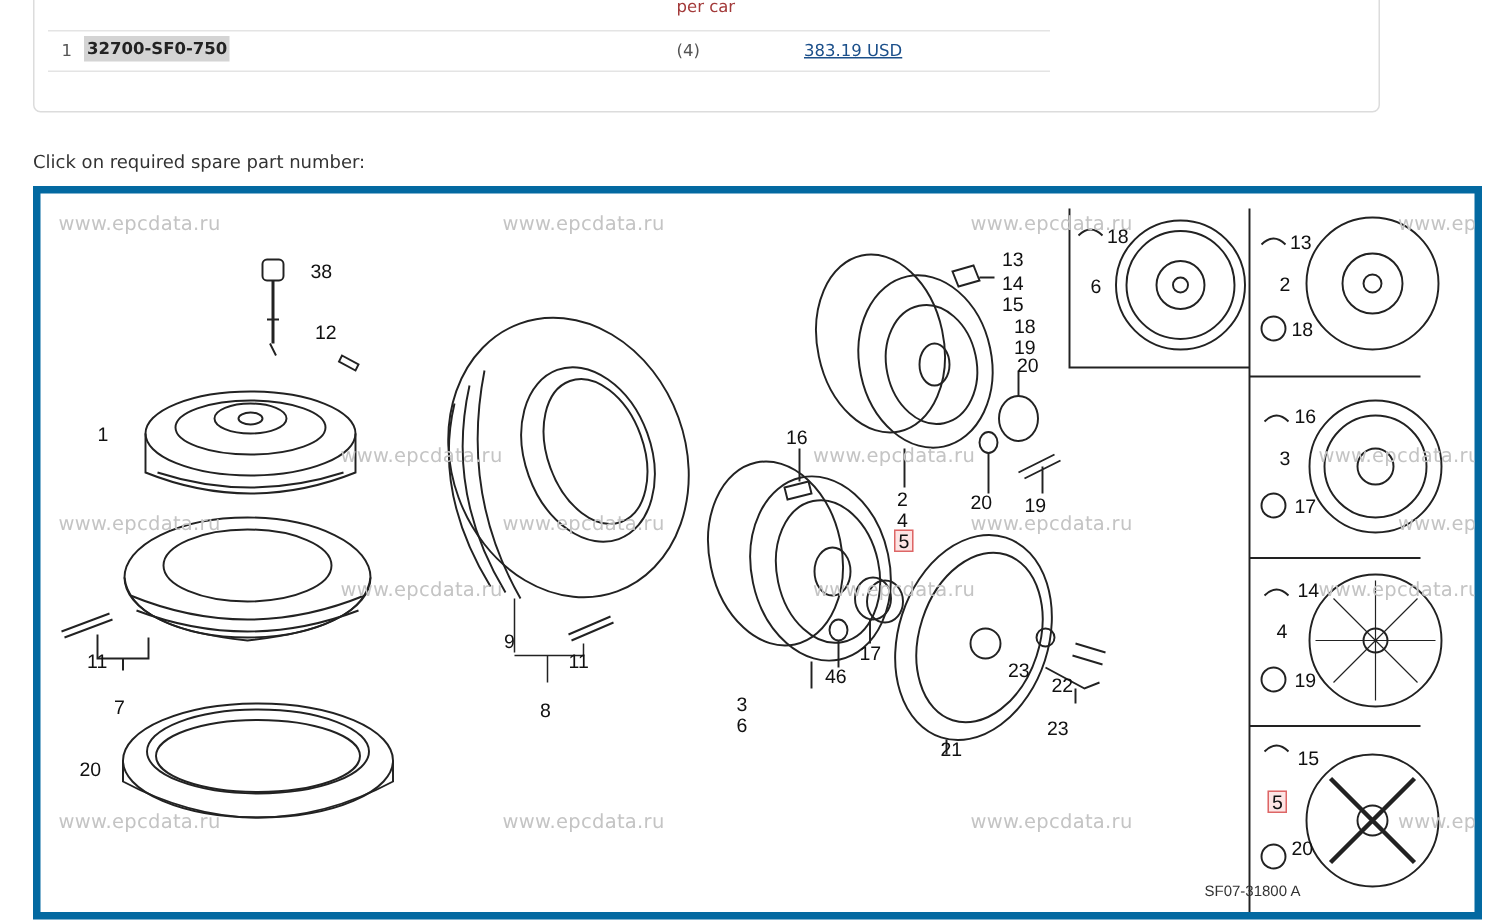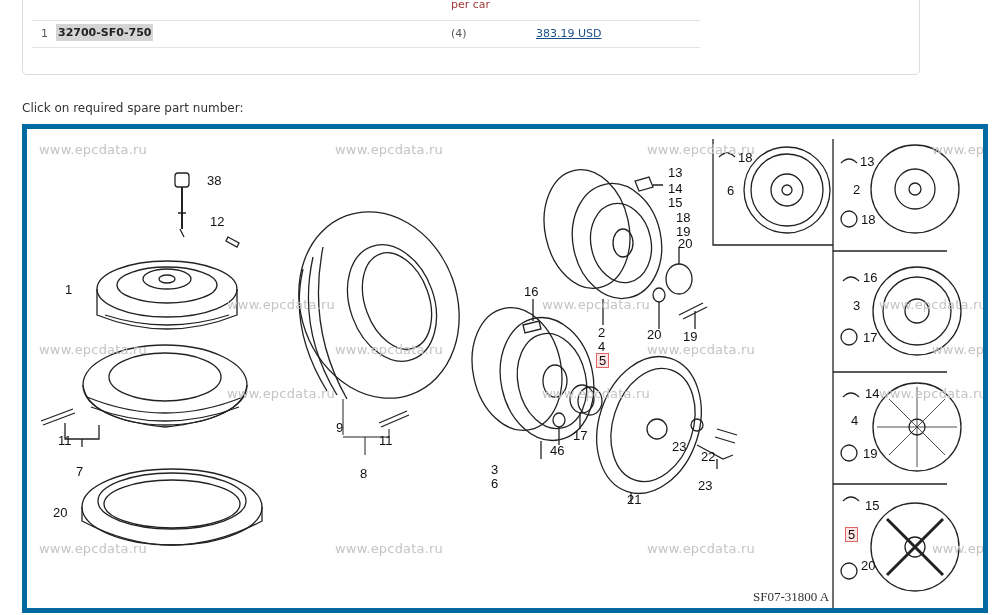--- a/index.html
+++ b/index.html
@@ -13,21 +13,21 @@
   .part-no { left:24px; top:3px !important; font-weight:bold; background:#d4d4d4; padding:2px 2px; color:#222; font-size:11px; }
   .part-desc { left:120px; color:#555; }
   .part-qty { left:419px; color:#555; }
   .part-price { left:504px; color:#1b4f8a; font-weight:normal; text-decoration:underline; cursor:pointer; }
   .instruction { position:absolute; left:22px; top:101px; font-size:12px; color:#333; }
   .diagram { position:absolute; left:22px; top:124px; width:956px; height:479px; border:5px solid #0369a1; background:#fff; overflow:hidden; }
   .diagram svg { position:absolute; left:0; top:0; }
   .wm { position:absolute; font-size:13px; color:#c4c4c4; white-space:nowrap; letter-spacing:0.2px; }
   .callout { position:absolute; font-size:13px; color:#111; font-family:"Liberation Sans", sans-serif; line-height:1; cursor:pointer; }
   .callout.hl { border:1px solid #d66; background:#fde4e4; padding:0 2px; }
-  .code { position:absolute; left:726px; top:460px; font-size:13px; color:#333; font-family:Liberation Serif, serif; }
+  .code { position:absolute; left:776px; top:460px; font-size:10px; color:#333; font-family:Liberation Sans, sans-serif; }
 </style>
 </head>
 <body>
 
 <div class="parts-panel"></div>
 <span class="per-car">per car</span>
 <div class="row-line" style="top:20px"></div>
 <div class="parts-row">
   <span class="row-idx">1</span>
   <span class="part-no">32700-SF0-750</span>

